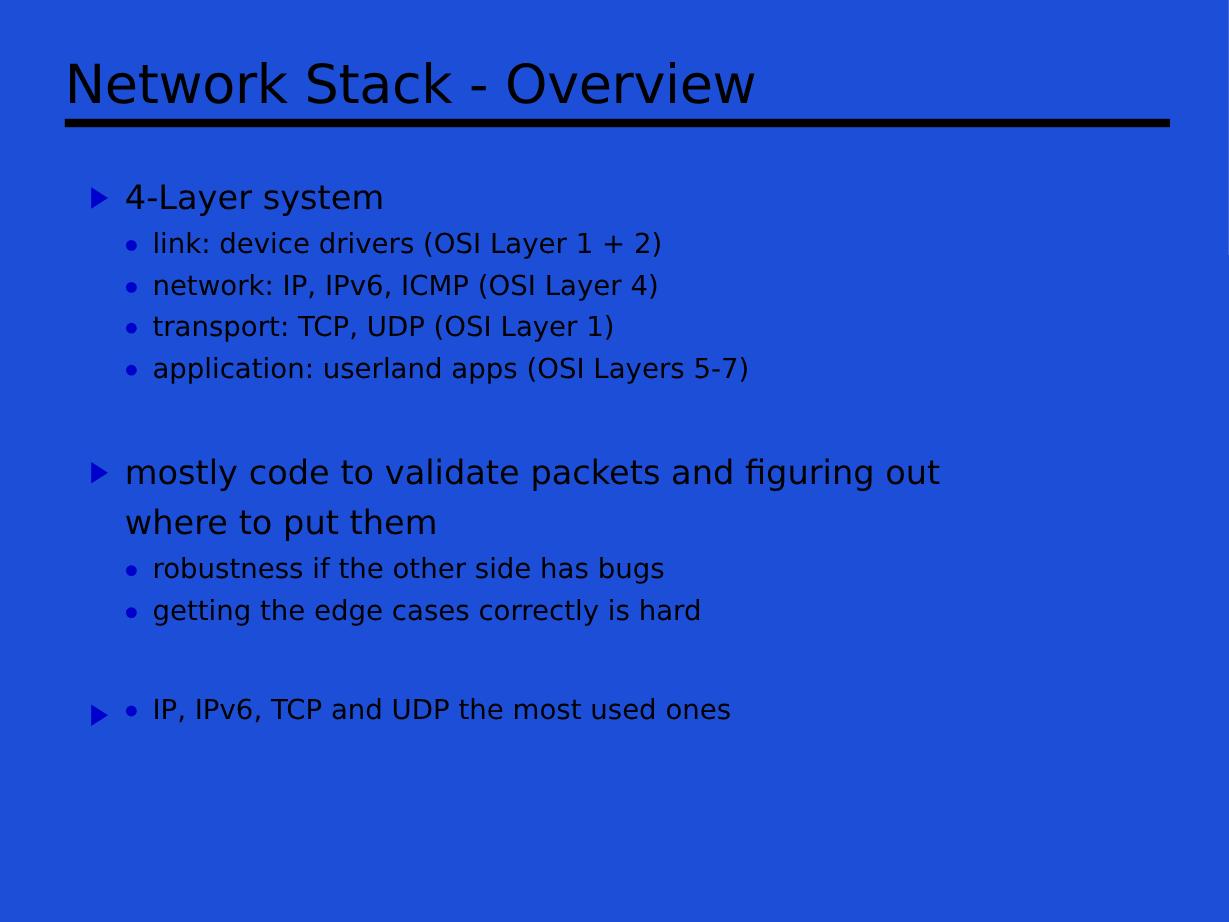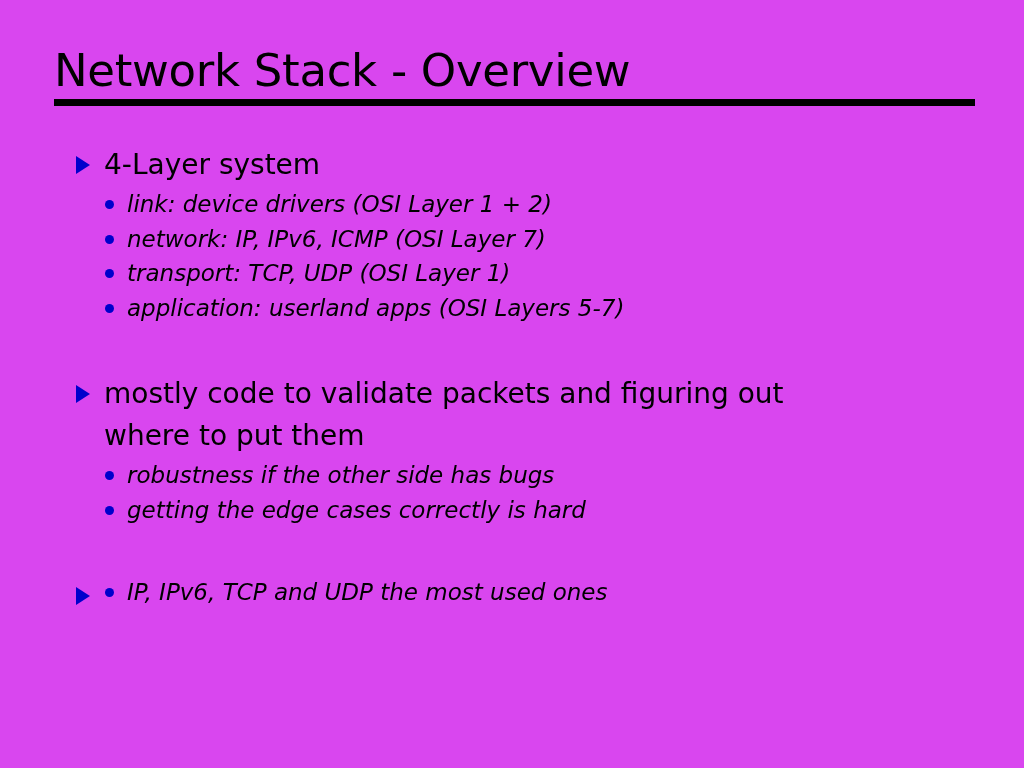--- a/index.html
+++ b/index.html
@@ -12,21 +12,21 @@
     background: #ffffff;
     font-family: "DejaVu Sans", sans-serif;
     color: #000000;
     overflow: hidden;
   }
 
   .slide {
     position: relative;
     width: 1024px;
     height: 768px;
-    background: #d946ef;
+    background: #1d4ed8;
   }
 
   
   .title-area {
     position: absolute;
     left: 54px;
     top: 47px;
     width: 921px;
   }
   .slide-title {
@@ -81,21 +81,20 @@
   }
   .l1-text {
     display: block;
   }
 
   
   .l2-list {
     margin: 1px 0 0 0;
     padding: 0;
     list-style: none;
-    font-style: italic;
   }
   .l2 {
     position: relative;
     padding-left: 127px;
     font-size: 23px;
     line-height: 1.50;
     color: #000000;
   }
   .l2 .marker-dot {
     position: absolute;
@@ -127,21 +126,21 @@
         <span class="marker"></span>
         <span class="l1-text">4-Layer system</span>
       </div>
       <ul class="l2-list">
         <li class="l2">
           <span class="marker-dot"></span>
           <span class="l2-text">link: device drivers (OSI Layer 1 + 2)</span>
         </li>
         <li class="l2">
           <span class="marker-dot"></span>
-          <span class="l2-text">network: IP, IPv6, ICMP (OSI Layer 7)</span>
+          <span class="l2-text">network: IP, IPv6, ICMP (OSI Layer 4)</span>
         </li>
         <li class="l2">
           <span class="marker-dot"></span>
           <span class="l2-text">transport: TCP, UDP (OSI Layer 1)</span>
         </li>
         <li class="l2">
           <span class="marker-dot"></span>
           <span class="l2-text">application: userland apps (OSI Layers 5-7)</span>
         </li>
       </ul>

